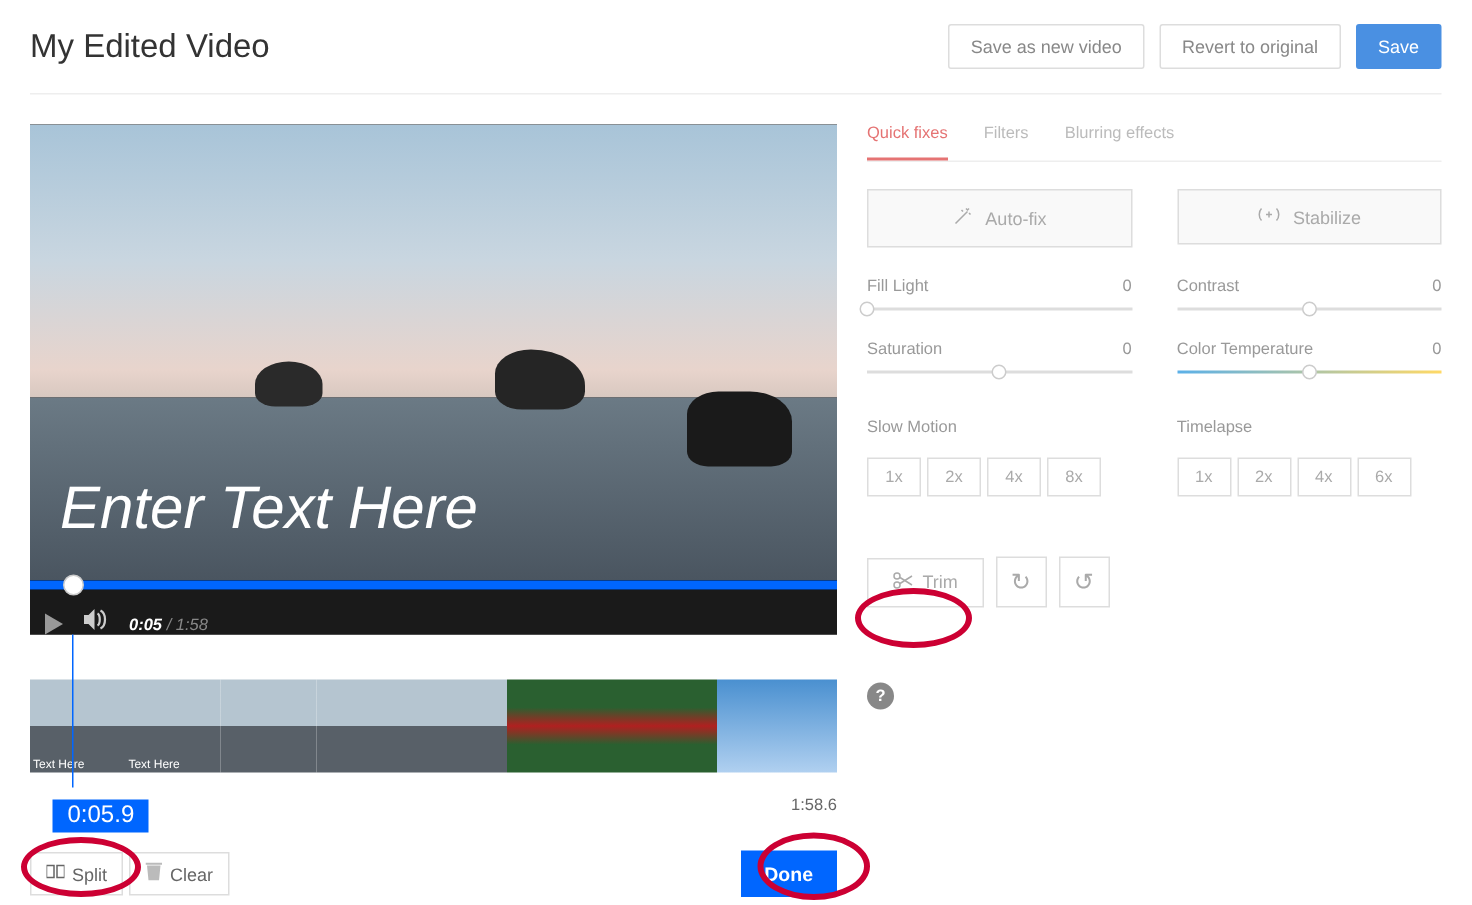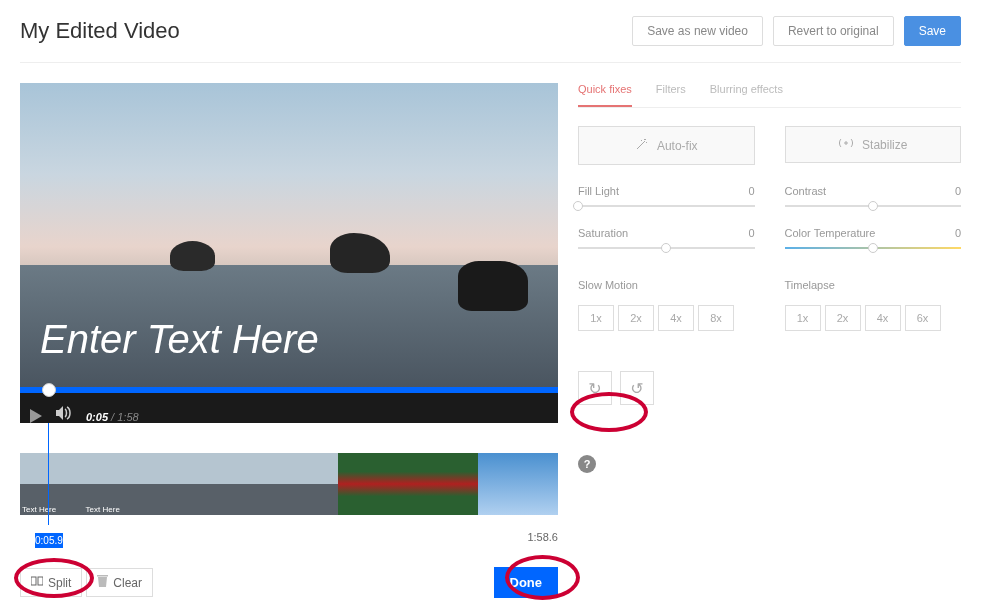--- a/index.html
+++ b/index.html
@@ -32,21 +32,21 @@
 
 .timeline-wrapper { position: relative; margin-top: 30px; }
 .playhead-line { position: absolute; left: 28px; top: -30px; width: 1px; height: 102px; background: #0066ff; z-index: 2; }
 .timeline { display: flex; height: 62px; width: 538px; position: relative; }
 .clip { flex: 1; position: relative; overflow: hidden; }
 .clip-sea { background: linear-gradient(to bottom, #b5c5d0 50%, #586068 50%); }
 .clip-flowers { background: linear-gradient(to bottom, #2a6030 30%, #b02020 50%, #2a6030 70%); flex: 0 0 140px; }
 .clip-sky { background: linear-gradient(to bottom, #4a90d0, #b0d0f0); flex: 0 0 80px; }
 .clip-text { position: absolute; bottom: 1px; left: 2px; color: #fff; font-size: 8px; }
 .timeline-markers { display: flex; justify-content: space-between; margin-top: 16px; width: 538px; position: relative; }
-.marker-left { position: absolute; left: 15px; top: 2px; background: #0066ff; color: #fff; font-size: 10px; padding: 2px 0; text-align: right; }
+.marker-left { position: absolute; left: 15px; top: 2px; background: #0066ff; color: #fff; font-size: 16px; padding: 2px 10px; text-align: right; }
 .marker-right { font-size: 11px; color: #666; margin-left: auto; }
 
 .bottom-actions { display: flex; justify-content: space-between; align-items: center; margin-top: 24px; position: relative; }
 .action-group { display: flex; gap: 4px; }
 .icon-btn { border: 1px solid #ddd; background: #fff; padding: 6px 10px; font-size: 12px; color: #666; cursor: pointer; display: flex; align-items: center; gap: 5px; }
 .done-btn { background: #0066ff; color: #fff; border: none; padding: 8px 16px; font-size: 13px; font-weight: bold; cursor: pointer; }
 
 .circle-annotation { position: absolute; border: 4px solid #cc0033; border-radius: 50%; pointer-events: none; z-index: 10; }
 .circle-split { left: 14px; top: 558px; width: 80px; height: 40px; }
 .circle-done { left: 505px; top: 555px; width: 75px; height: 45px; }
@@ -244,20 +244,28 @@
         <div class="speed-buttons">
             <button class="speed-btn">1x</button>
             <button class="speed-btn">2x</button>
             <button class="speed-btn">4x</button>
             <button class="speed-btn">6x</button>
           </div>
       </div>
     </div>
 
     <div class="trim-row">
+      <button class="trim-btn">
+        <span><svg width="14" height="12" viewBox="0 0 14 12">
+              <circle cx="3" cy="3" r="2" fill="none" stroke="#aaa"></circle>
+              <circle cx="3" cy="9" r="2" fill="none" stroke="#aaa"></circle>
+              <path stroke="#aaa" d="M5 4l8 5M5 8l8-5"></path>
+            </svg></span>
+        <span>Trim</span>
+      </button>
       <button class="rotate-btn">
           <span>↻</span>
         </button>
       <button class="rotate-btn">
           <span>↺</span>
         </button>
     </div>
 
     <div class="help-icon">?</div>
   </div>

